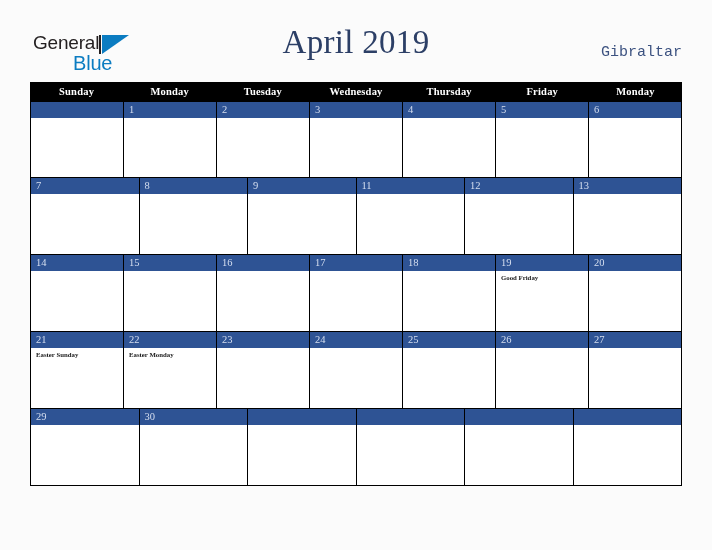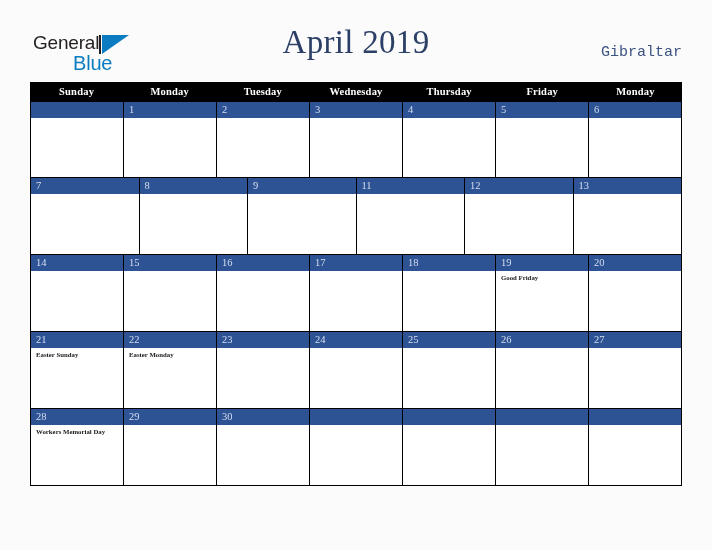--- a/index.html
+++ b/index.html
@@ -372,28 +372,20 @@
         <div class="day-cell">
           <div class="day-band">
             <span class="day-num">27</span>
           </div>
           <div class="day-body"></div>
         </div>
       </div>
       <div class="week-row">
         <div class="day-cell">
           <div class="day-band">
-            <span class="day-num">28</span>
-          </div>
-          <div class="day-body">
-            <div class="event">Workers Memorial Day</div>
-          </div>
-        </div>
-        <div class="day-cell">
-          <div class="day-band">
             <span class="day-num">29</span>
           </div>
           <div class="day-body"></div>
         </div>
         <div class="day-cell">
           <div class="day-band">
             <span class="day-num">30</span>
           </div>
           <div class="day-body"></div>
         </div>

